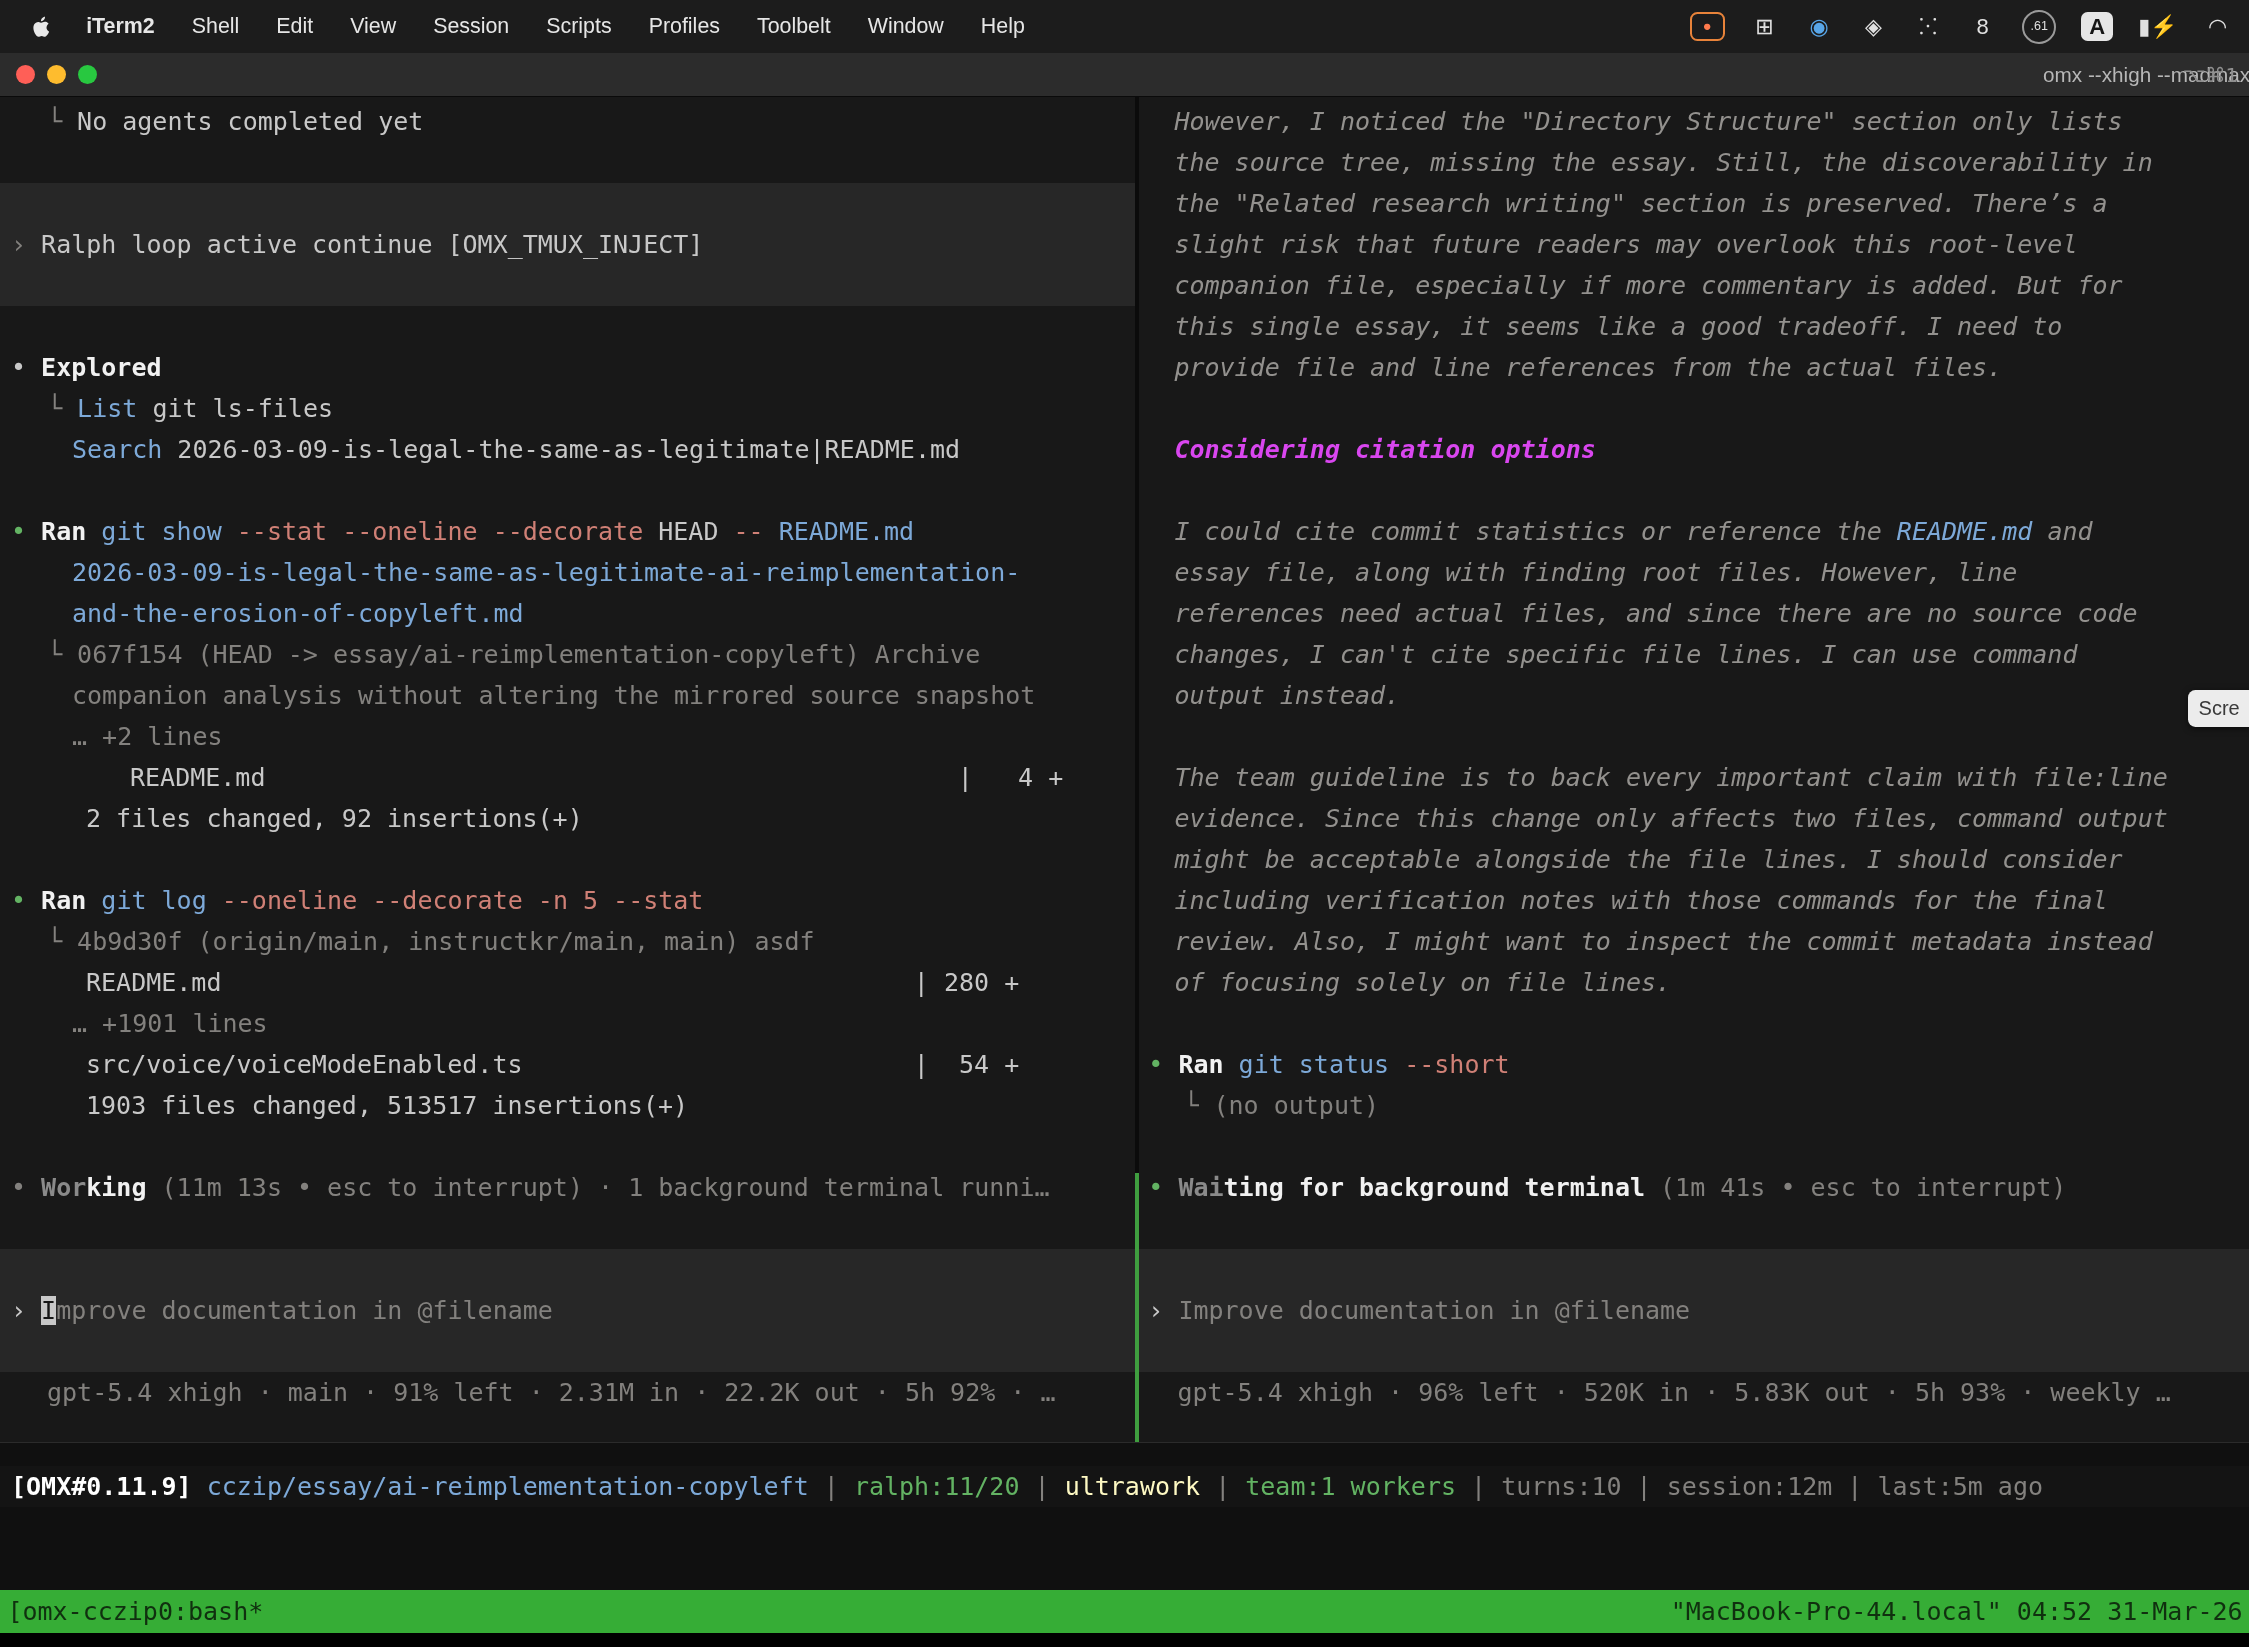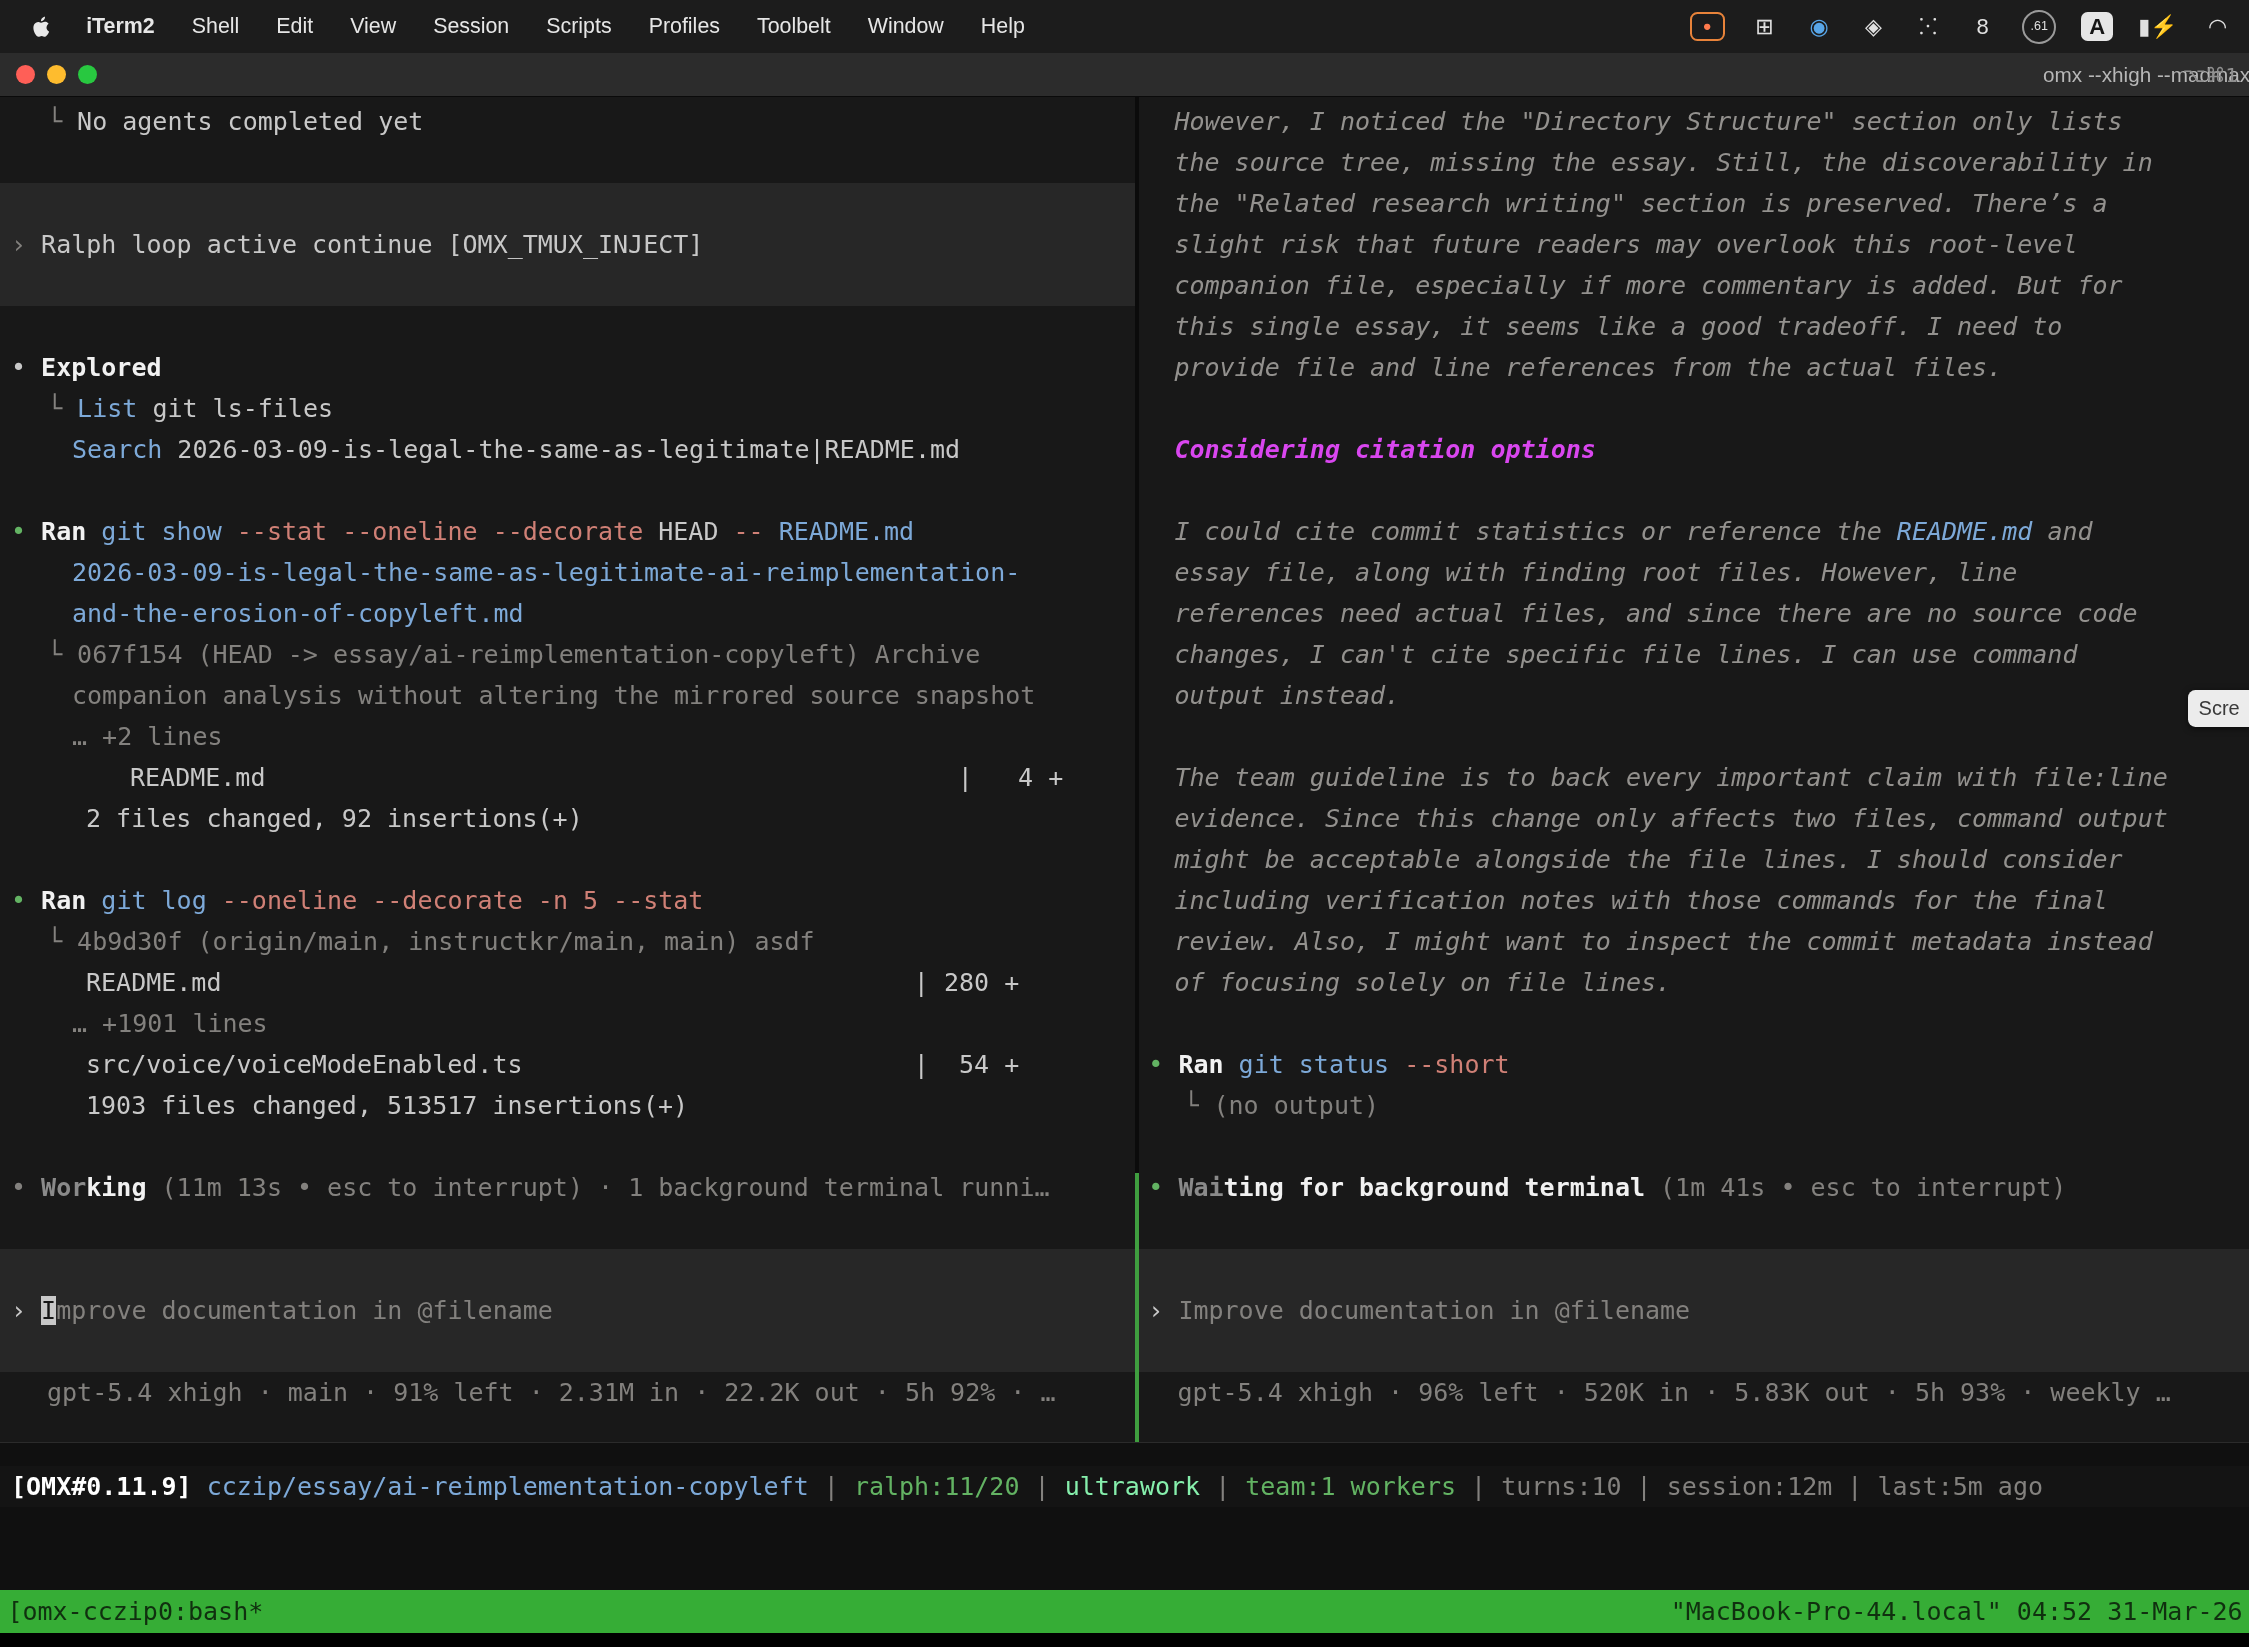--- a/index.html
+++ b/index.html
@@ -40,21 +40,21 @@
   .inp{background:#272727}
 
   
   .c-t{color:#c8c8c8}
   .c-d{color:#83817e}
   .c-b{color:#f1f1f1;font-weight:bold}
   .c-db{color:#8a8a8a;font-weight:bold}
   .c-bl{color:#7da9d8}
   .c-r{color:#d08076}
   .c-g{color:#63b363}
-  .c-m{color:#86efac}
+  .c-m{color:#fef9c3}
   .c-i{color:#93918e;font-style:italic}
   .c-ib{color:#7da9d8;font-style:italic}
   .c-bi{color:#d946ef;font-weight:bold;font-style:italic}
   .c-w{color:#ffffff;font-weight:bold}
   .c-cur{background:#c8c8c8;color:#181818}
 
   
   .omx{height:41px;line-height:41px;font-size:25px;padding-left:11px;margin-top:23px;white-space:pre;background:#141414}
 
   

